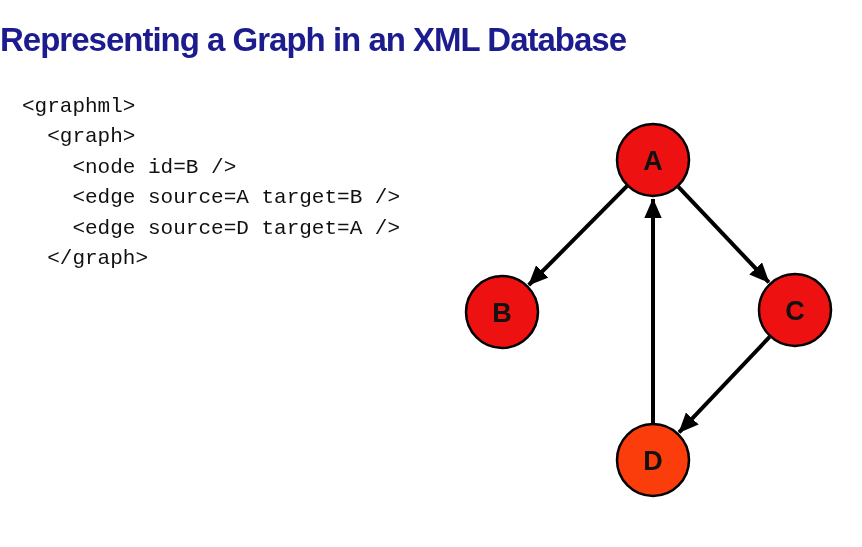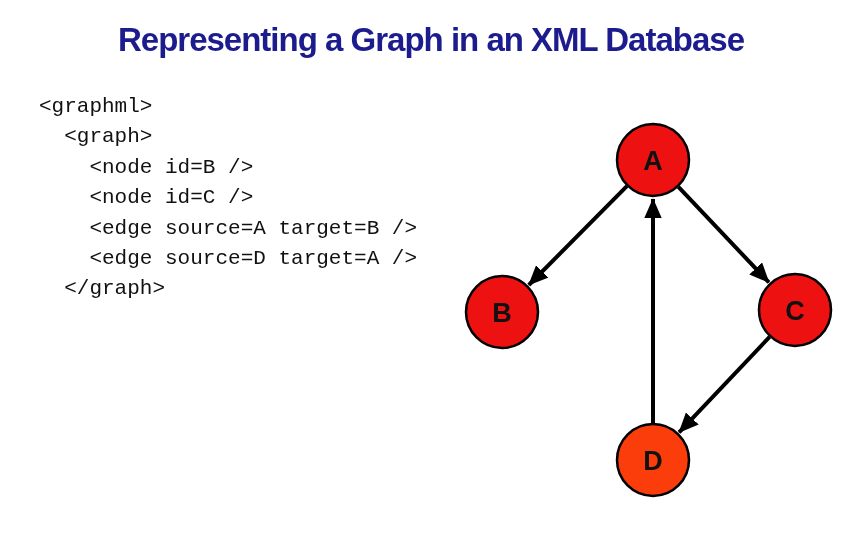--- a/index.html
+++ b/index.html
@@ -10,37 +10,37 @@
     height: 547px;
     background: #ffffff;
     overflow: hidden;
   }
   .title {
     position: absolute;
     top: 21px;
     left: 0;
     width: 100%;
     margin: 0;
-    text-align: center;
+    text-align: left;
     font-family: "Liberation Sans", sans-serif;
     font-size: 33px;
     font-weight: bold;
     letter-spacing: -1px;
     color: #1c1c8e;
   }
   .code {
     position: absolute;
     top: 92px;
     left: 22px;
     font-family: "Liberation Mono", "DejaVu Sans Mono", monospace;
     font-size: 21px;
     line-height: 30.4px;
     color: #111111;
   }
-  .code-line { white-space: pre; margin-left: 17px; }
+  .code-line { white-space: pre; }
   .graph-svg {
     position: absolute;
     left: 440px;
     top: 95px;
   }
   .node-label {
     font-family: "Liberation Sans", sans-serif;
     font-size: 27px;
     font-weight: bold;
     fill: #111111;
@@ -51,21 +51,20 @@
 <body>
 
 <div class="slide">
 
   <h1 class="title">Representing a Graph in an XML Database</h1>
 
   <div class="code">
     <div class="code-line">&lt;graphml&gt;</div>
     <div class="code-line">  &lt;graph&gt;</div>
     <div class="code-line">    &lt;node id=B /&gt;</div>
-    <div class="code-line">    &lt;node id=C /&gt;</div>
     <div class="code-line">    &lt;edge source=A target=B /&gt;</div>
     <div class="code-line">    &lt;edge source=D target=A /&gt;</div>
     <div class="code-line">  &lt;/graph&gt;</div>
   </div>
 
   <svg class="graph-svg" width="422" height="430" viewBox="0 0 422 430" xmlns="http://www.w3.org/2000/svg">
     <defs>
       <marker id="arrowhead" markerUnits="strokeWidth" markerWidth="6" markerHeight="5" refX="4.8" refY="2.2" orient="auto">
         <path d="M0,0 L5,2.2 L0,4.4 Z" fill="#000000"></path>
       </marker>

